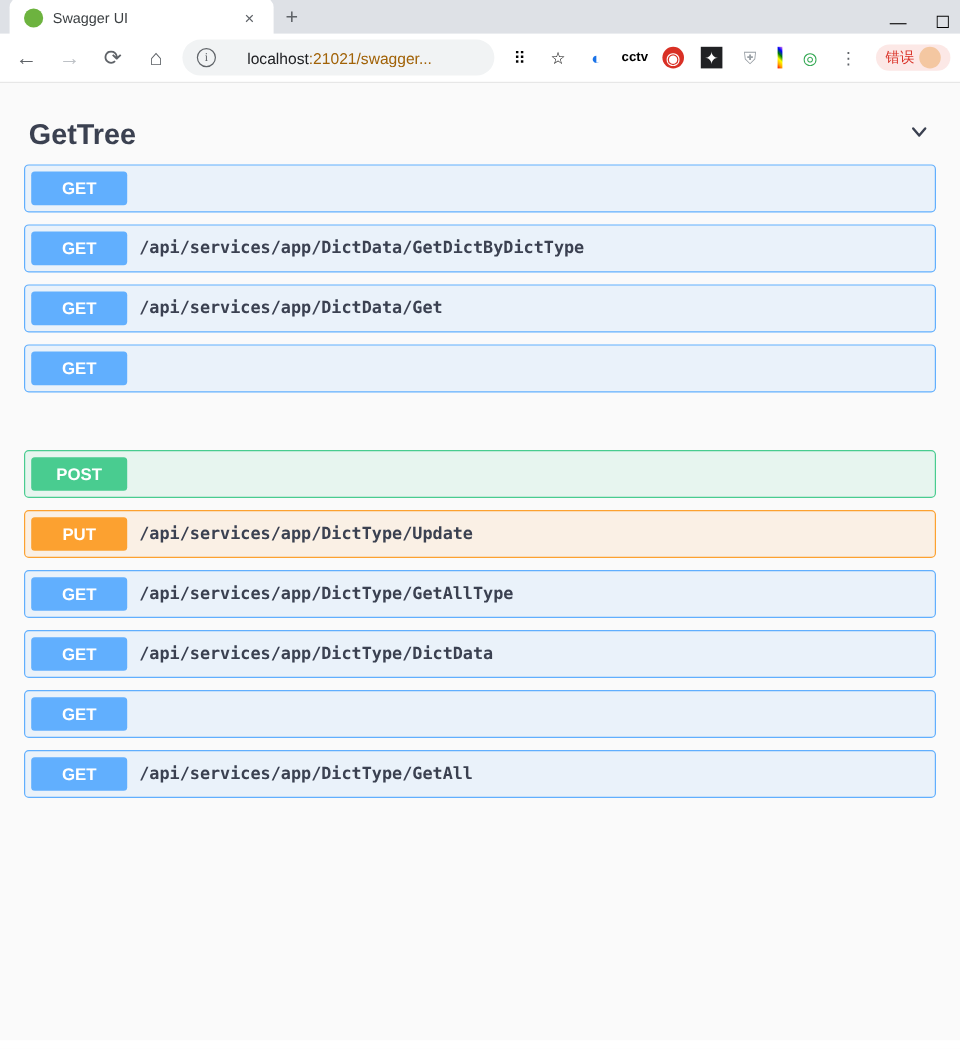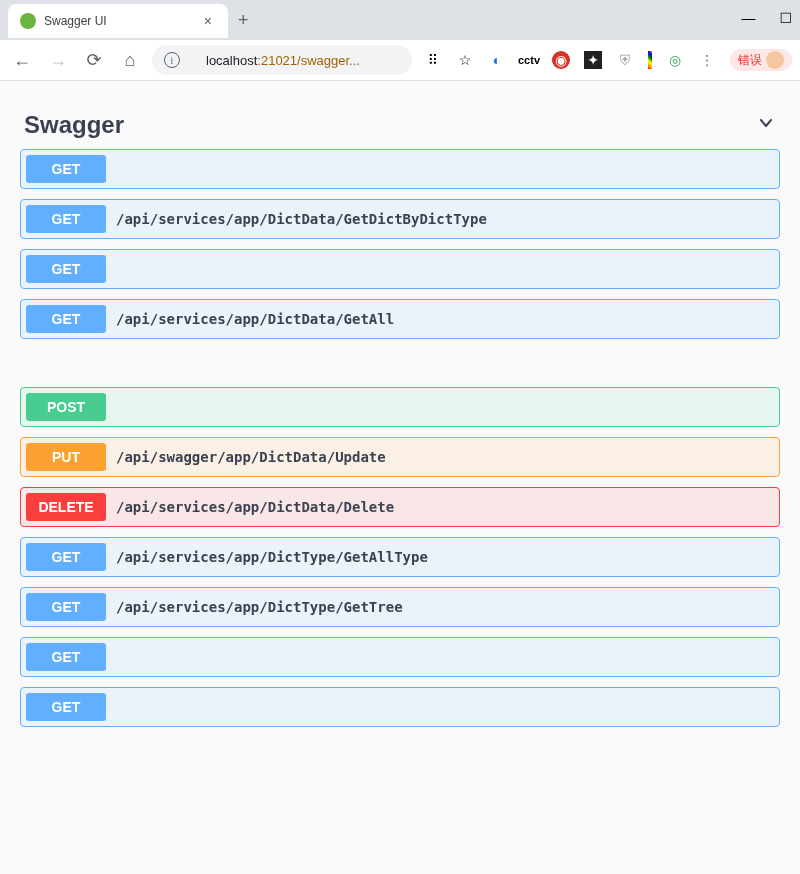--- a/index.html
+++ b/index.html
@@ -1,20 +1,20 @@
 <!DOCTYPE html>
 <html><head>
 <meta charset="utf-8">
 <style>
 * { margin: 0; padding: 0; box-sizing: border-box; }
 body { font-family: -apple-system, BlinkMacSystemFont, "Segoe UI", sans-serif; background: #fff; }
 
 
 .browser-chrome { background: #fff; border-bottom: 1px solid #ddd; }
-.tab-bar { display: flex; align-items: center; height: 40px; background: #dee1e6; padding: 0 8px; position: relative; }
+.tab-bar { display: flex; align-items: center; height: 28px; background: #dee1e6; padding: 0 8px; position: relative; }
 .tab { display: flex; align-items: center; background: #fff; height: 34px; padding: 0 12px; border-radius: 8px 8px 0 0; margin-top: 2px; min-width: 220px; gap: 8px; }
 .tab-favicon { width: 16px; height: 16px; border-radius: 50%; background: #6db33f; display: inline-block; }
 .tab-title { font-size: 12px; color: #3c4043; flex: 1; }
 .tab-close { font-size: 14px; color: #5f6368; cursor: pointer; padding: 0 4px; }
 .new-tab { font-size: 18px; color: #5f6368; padding: 0 10px; cursor: pointer; }
 .window-controls { position: absolute; right: 8px; top: 0; display: flex; height: 36px; align-items: center; gap: 24px; }
 .window-controls span { font-size: 14px; color: #000; cursor: pointer; }
 
 .toolbar { display: flex; align-items: center; height: 40px; padding: 0 8px; gap: 8px; background: #fff; }
 .nav-btn { width: 28px; height: 28px; display: flex; align-items: center; justify-content: center; color: #5f6368; cursor: pointer; border-radius: 50%; font-size: 18px; }
@@ -90,79 +90,74 @@
       <span class="error-badge">
         <span>错误</span>
         <span class="avatar"></span>
       </span>
     </div>
   </div>
 </div>
 
 <div class="swagger-container" id="swagger-root">
     <div class="section-header">
-      <span class="section-title">Swagger</span>
+      <span class="section-title">GetTree</span>
       <span class="chevron"><svg width="20" height="20" viewBox="0 0 20 20">
           <path d="M5 7l5 6 5-6" stroke="#3b4151" stroke-width="2" fill="none" stroke-linecap="round" stroke-linejoin="round"></path>
         </svg></span>
     </div>
     <div class="opblock get">
       <div class="opblock-summary">
         <span class="method-badge">GET</span>
       </div>
     </div>
     <div class="opblock get">
       <div class="opblock-summary">
         <span class="method-badge">GET</span>
         <span class="path">/api/services/app/DictData/GetDictByDictType</span>
       </div>
     </div>
     <div class="opblock get">
       <div class="opblock-summary">
         <span class="method-badge">GET</span>
+        <span class="path">/api/services/app/DictData/Get</span>
       </div>
     </div>
     <div class="opblock get">
       <div class="opblock-summary">
         <span class="method-badge">GET</span>
-        <span class="path">/api/services/app/DictData/GetAll</span>
       </div>
     </div>
     <div class="opblock post">
       <div class="opblock-summary">
         <span class="method-badge">POST</span>
       </div>
     </div>
     <div class="opblock put">
       <div class="opblock-summary">
         <span class="method-badge">PUT</span>
-        <span class="path">/api/swagger/app/DictData/Update</span>
-      </div>
-    </div>
-    <div class="opblock delete">
-      <div class="opblock-summary">
-        <span class="method-badge">DELETE</span>
-        <span class="path">/api/services/app/DictData/Delete</span>
+        <span class="path">/api/services/app/DictType/Update</span>
       </div>
     </div>
     <div class="opblock get">
       <div class="opblock-summary">
         <span class="method-badge">GET</span>
         <span class="path">/api/services/app/DictType/GetAllType</span>
       </div>
     </div>
     <div class="opblock get">
       <div class="opblock-summary">
         <span class="method-badge">GET</span>
-        <span class="path">/api/services/app/DictType/GetTree</span>
+        <span class="path">/api/services/app/DictType/DictData</span>
       </div>
     </div>
     <div class="opblock get">
       <div class="opblock-summary">
         <span class="method-badge">GET</span>
       </div>
     </div>
     <div class="opblock get">
       <div class="opblock-summary">
         <span class="method-badge">GET</span>
+        <span class="path">/api/services/app/DictType/GetAll</span>
       </div>
     </div>
   </div>
 
 </body></html>

